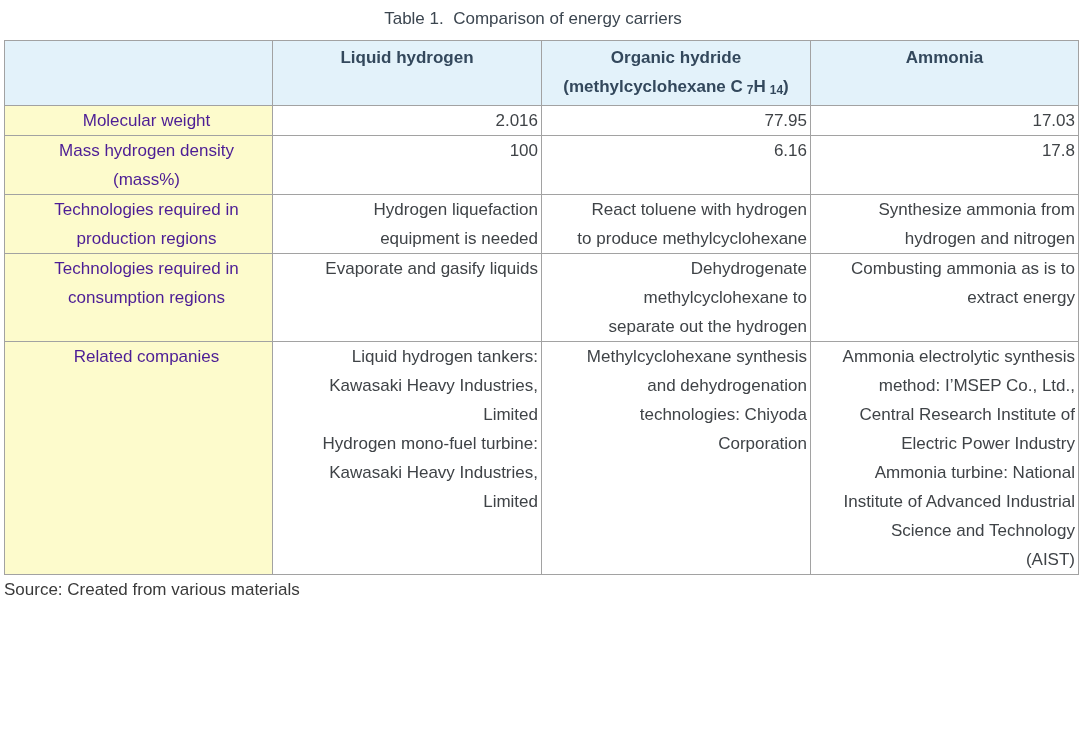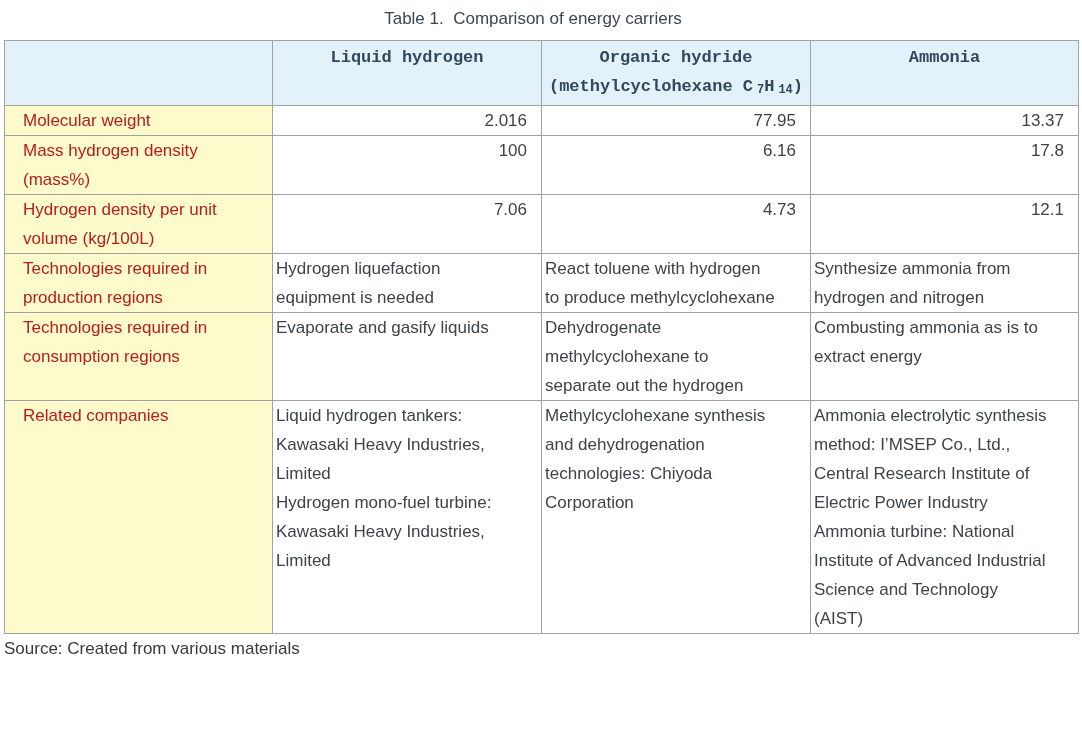--- a/index.html
+++ b/index.html
@@ -29,53 +29,53 @@
     margin-left: 4px;
   }
   table.energy th,
   table.energy td {
     border: 1px solid #a2a2a2;
     vertical-align: top;
     font-size: 17px;
     line-height: 29px;
     box-sizing: border-box;
   }
-  thead tr { height: 64px; font-family: Liberation Mono, monospace; }
+  thead tr { height: 64px; }
   thead th {
     background: #e3f2fa;
     color: #33485c;
     font-weight: bold;
     text-align: center;
     padding: 2px 2px 0 2px;
   }
   thead th sub {
     font-size: 12px;
     margin-left: 4px;
     vertical-align: -2px;
     font-weight: bold;
   }
   tbody th.lbl {
     background: #fdfbcc;
-    color: #b91c1c;
+    color: #4c1d95;
     font-weight: normal;
-    text-align: left;
+    text-align: center;
     padding: 0 2px 0 18px;
     white-space: pre-line;
   }
   tbody th.lbl sup {
     font-size: 12px;
     vertical-align: 6px;
   }
   tbody td {
     color: #3f4347;
     background: #ffffff;
-    padding: 0 14px 0 3px;
+    padding: 0 3px 0 3px;
   }
   tbody td.num { text-align: right; }
-  tbody td.txt { text-align: left; white-space: pre-line; }
+  tbody td.txt { text-align: right; white-space: pre-line; }
   tr.r1 { height: 30px; }
   tr.r2 { height: 29px; }
   tr.r3 { height: 36px; }
   tr.r4, tr.r5, tr.r6 { height: 59px; }
   tr.r7 { height: 88px; }
   tr.r8 { height: 233px; }
   .source-note {
     font-size: 17px;
     color: #3a3a3a;
     margin: 5px 0 0 4px;
@@ -104,35 +104,28 @@
           <div><span>(methylcyclohexane C</span><sub>7</sub><span>H</span><sub>14</sub><span>)</span></div>
         </th>
         <th>Ammonia</th>
       </tr>
     </thead>
     <tbody>
       <tr class="r1">
         <th class="lbl">Molecular weight</th>
         <td class="num">2.016</td>
         <td class="num">77.95</td>
-        <td class="num">13.37</td>
+        <td class="num">17.03</td>
       </tr>
       <tr class="r4">
         <th class="lbl">Mass hydrogen density
 (mass%)</th>
         <td class="num">100</td>
         <td class="num">6.16</td>
         <td class="num">17.8</td>
-      </tr>
-      <tr class="r5">
-        <th class="lbl">Hydrogen density per unit
-volume (kg/100L)</th>
-        <td class="num">7.06</td>
-        <td class="num">4.73</td>
-        <td class="num">12.1</td>
       </tr>
       <tr class="r6">
         <th class="lbl">Technologies required in
 production regions</th>
         <td class="txt">Hydrogen liquefaction
 equipment is needed</td>
         <td class="txt">React toluene with hydrogen
 to produce methylcyclohexane</td>
         <td class="txt">Synthesize ammonia from
 hydrogen and nitrogen</td>

